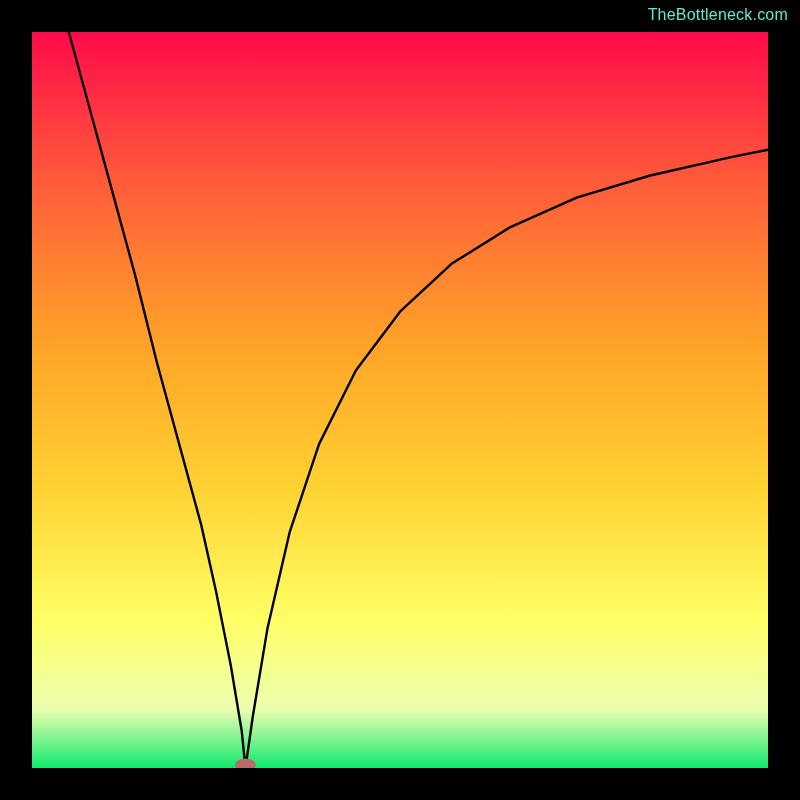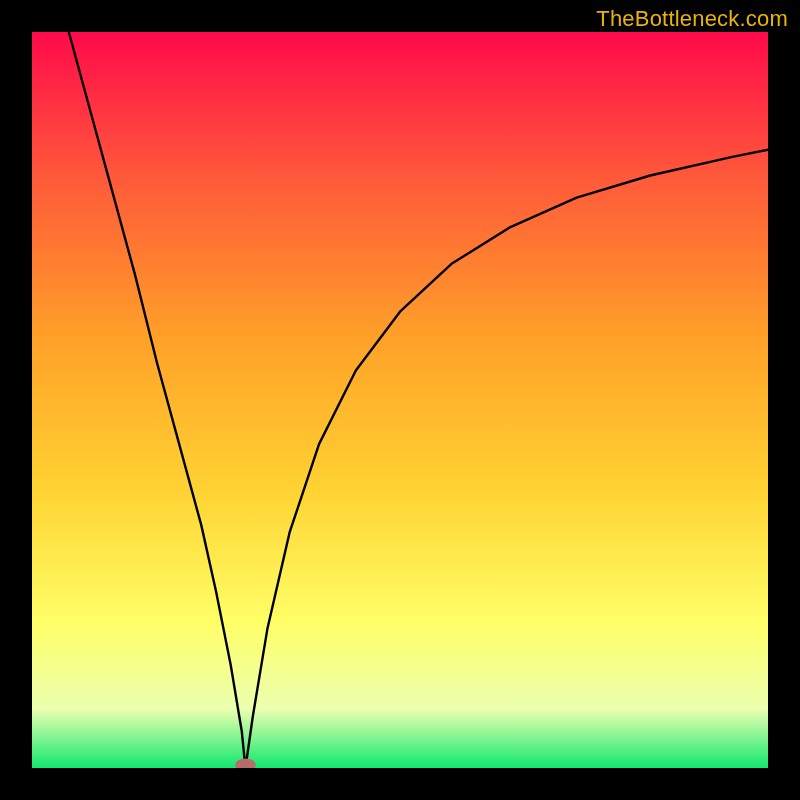--- a/index.html
+++ b/index.html
@@ -30,22 +30,22 @@
     inset: 0;
   }
   .curve {
     position: absolute;
     inset: 0;
   }
   .watermark {
     position: absolute;
     top: 6px;
     right: 12px;
-    color: #eab308;
-    font-size: 22px;
+    color: #5eead4;
+    font-size: 16px;
     font-weight: 400;
     letter-spacing: 0.2px;
   }
 </style>
 </head>
 <body>
 
 <div class="frame">
 
   <div class="plot-area">

